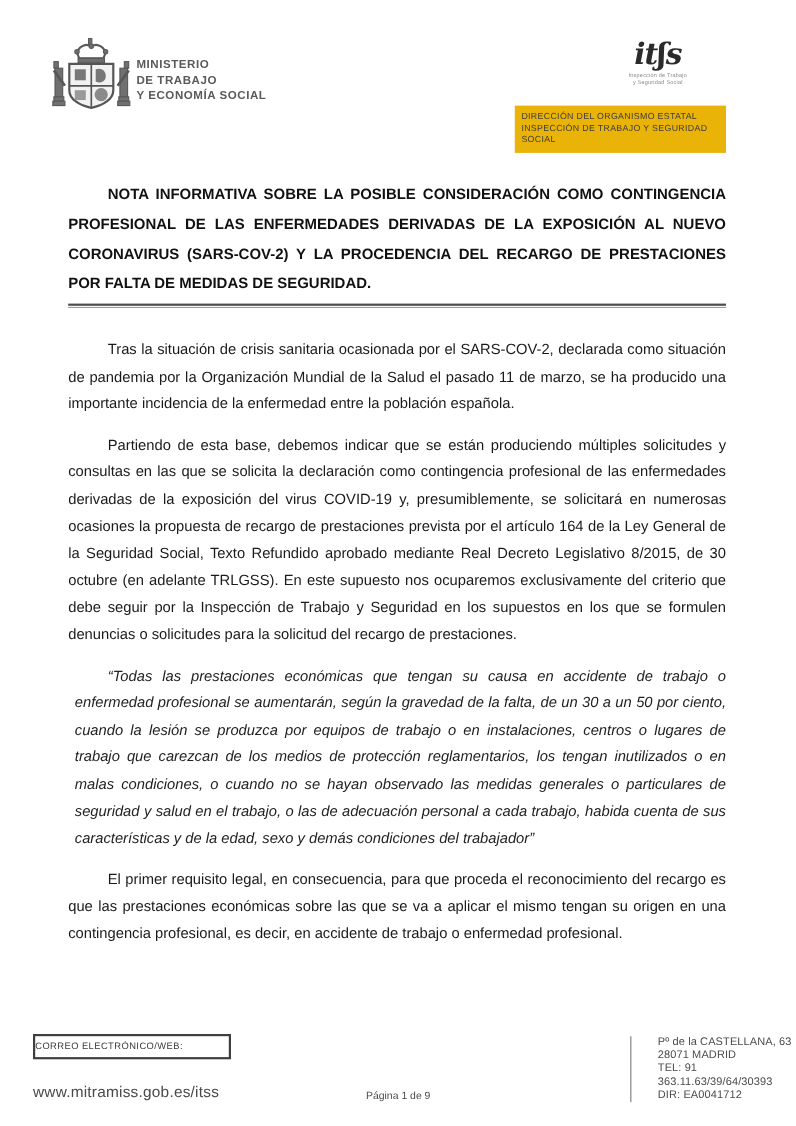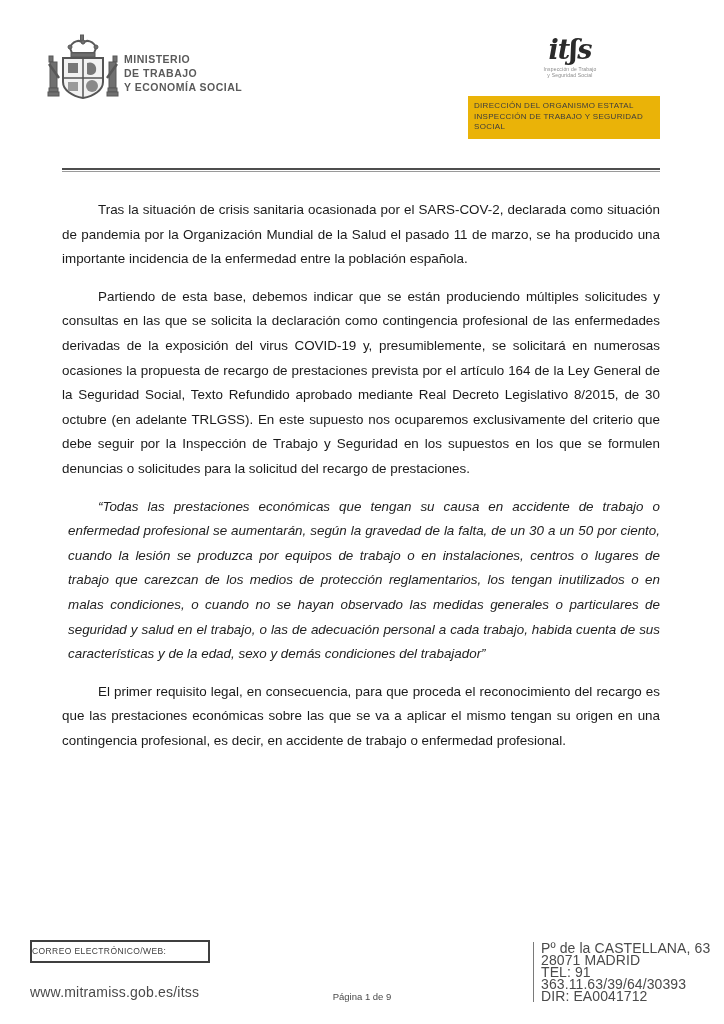--- a/index.html
+++ b/index.html
@@ -13,21 +13,21 @@
   }
 
   
   .coat-of-arms{position:absolute;left:46px;top:34px;width:74px;height:66px;}
   .ministry-block{
     position:absolute;left:124px;top:52px;
     font-size:10.5px;line-height:14px;letter-spacing:.5px;
     color:#5a5a5a;font-weight:bold;
   }
   .itss-logo{
-    position:absolute;left:520px;top:36px;width:100px;
+    position:absolute;left:548px;top:36px;width:100px;
     text-align:center;
   }
   .itss-wordmark{
     font-family:"DejaVu Serif", serif;
     font-style:italic;font-weight:bold;
     font-size:27px;line-height:28px;color:#2b2b2b;
     letter-spacing:-1px;
   }
   .itss-caption{
     margin-top:2px;
@@ -88,24 +88,24 @@
   .footer-website{
     position:absolute;left:30px;top:984px;
     font-size:14px;color:#4a4a4a;letter-spacing:.2px;
   }
   .footer-page{
     position:absolute;left:0;top:991px;width:724px;
     text-align:center;
     font-size:9.5px;color:#4a4a4a;
   }
   .footer-address{
-    position:absolute;left:533px;top:942px;
+    position:absolute;left:573px;top:942px;
     border-left:1px solid #7a7a7a;
-    padding-left:7px;
-    font-size:14px;line-height:12px;color:#4a4a4a;letter-spacing:.1px;
+    padding-left:24px;
+    font-size:10px;line-height:12px;color:#4a4a4a;letter-spacing:.1px;
     min-height:48px;
   }
 </style>
 </head>
 <body>
 
 <div class="page">
 
   <svg class="coat-of-arms" viewBox="0 0 74 66" xmlns="http://www.w3.org/2000/svg">
 
@@ -156,20 +156,21 @@
     </div>
   </div>
 
   <div class="direction-box">
     <div>DIRECCIÓN DEL ORGANISMO ESTATAL</div>
     <div>INSPECCIÓN DE TRABAJO Y SEGURIDAD</div>
     <div>SOCIAL</div>
   </div>
 
   <div class="content">
+    <p class="doc-title">NOTA INFORMATIVA SOBRE LA POSIBLE CONSIDERACIÓN COMO CONTINGENCIA PROFESIONAL DE LAS ENFERMEDADES DERIVADAS DE LA EXPOSICIÓN AL NUEVO CORONAVIRUS (SARS-COV-2) Y LA PROCEDENCIA DEL RECARGO DE PRESTACIONES POR FALTA DE MEDIDAS DE SEGURIDAD.</p>
     <div class="title-rule"></div>
 
 
     <p class="para first">Tras la situación de crisis sanitaria ocasionada por el SARS-COV-2, declarada como situación de pandemia por la Organización Mundial de la Salud el pasado 11 de marzo, se ha producido una importante incidencia de la enfermedad entre la población española.</p>
     <p class="para">Partiendo de esta base, debemos indicar que se están produciendo múltiples solicitudes y consultas en las que se solicita la declaración como contingencia profesional de las enfermedades derivadas de la exposición del virus COVID-19 y, presumiblemente, se solicitará en numerosas ocasiones la propuesta de recargo de prestaciones prevista por el artículo 164 de la Ley General de la Seguridad Social, Texto Refundido aprobado mediante Real Decreto Legislativo 8/2015, de 30 octubre (en adelante TRLGSS). En este supuesto nos ocuparemos exclusivamente del criterio que debe seguir por la Inspección de Trabajo y Seguridad en los supuestos en los que se formulen denuncias o solicitudes para la solicitud del recargo de prestaciones.</p>
     <p class="para quote">“Todas las prestaciones económicas que tengan su causa en accidente de trabajo o enfermedad profesional se aumentarán, según la gravedad de la falta, de un 30 a un 50 por ciento, cuando la lesión se produzca por equipos de trabajo o en instalaciones, centros o lugares de trabajo que carezcan de los medios de protección reglamentarios, los tengan inutilizados o en malas condiciones, o cuando no se hayan observado las medidas generales o particulares de seguridad y salud en el trabajo, o las de adecuación personal a cada trabajo, habida cuenta de sus características y de la edad, sexo y demás condiciones del trabajador”</p>
     <p class="para">El primer requisito legal, en consecuencia, para que proceda el reconocimiento del recargo es que las prestaciones económicas sobre las que se va a aplicar el mismo tengan su origen en una contingencia profesional, es decir, en accidente de trabajo o enfermedad profesional.</p>
   </div>
 
   <div class="footer-correo-box">CORREO ELECTRÓNICO/WEB:</div>

